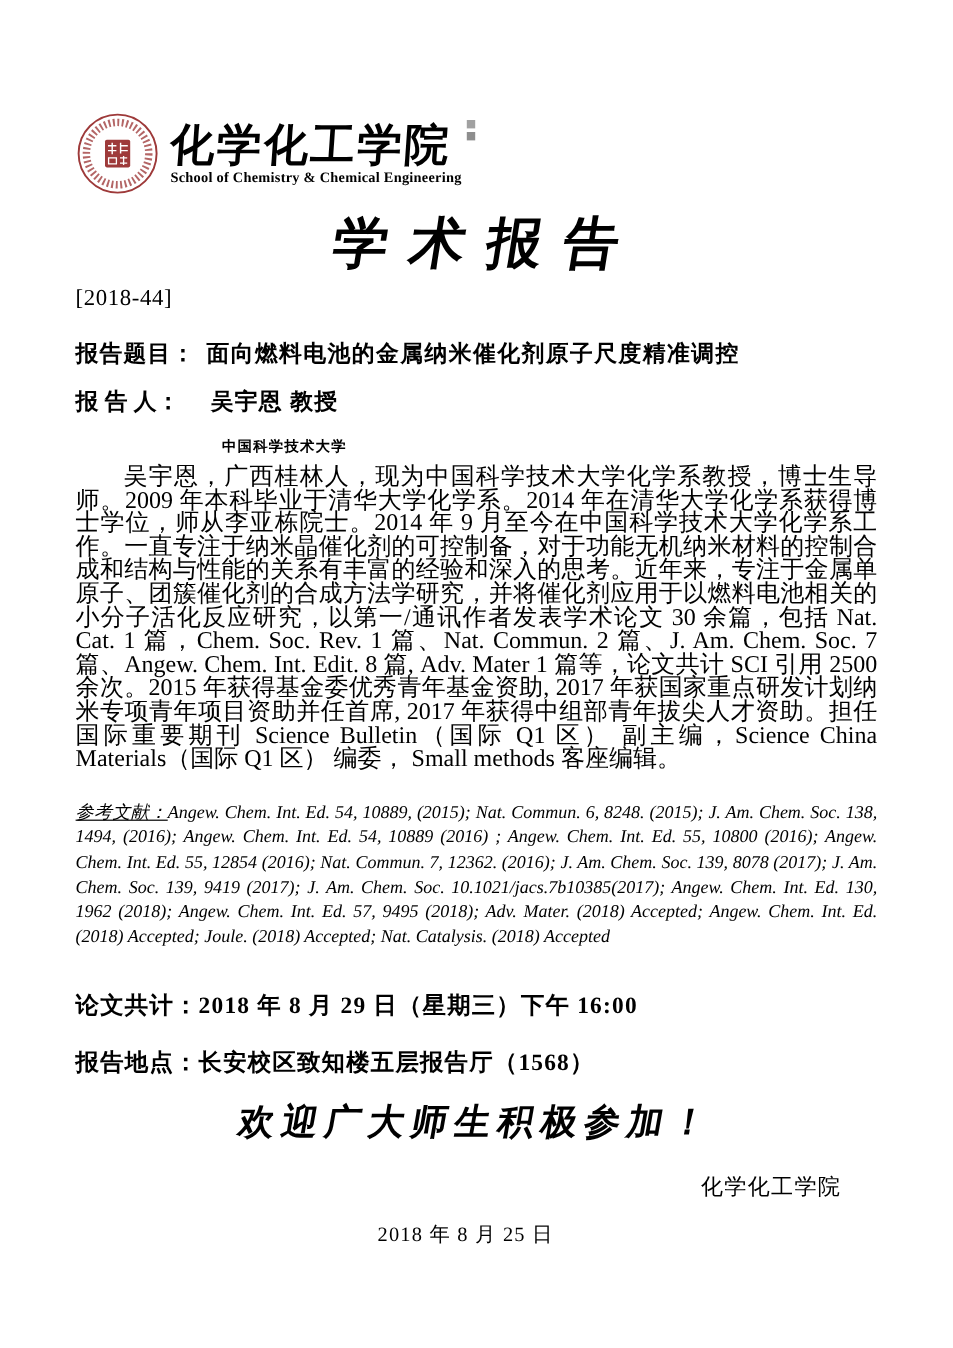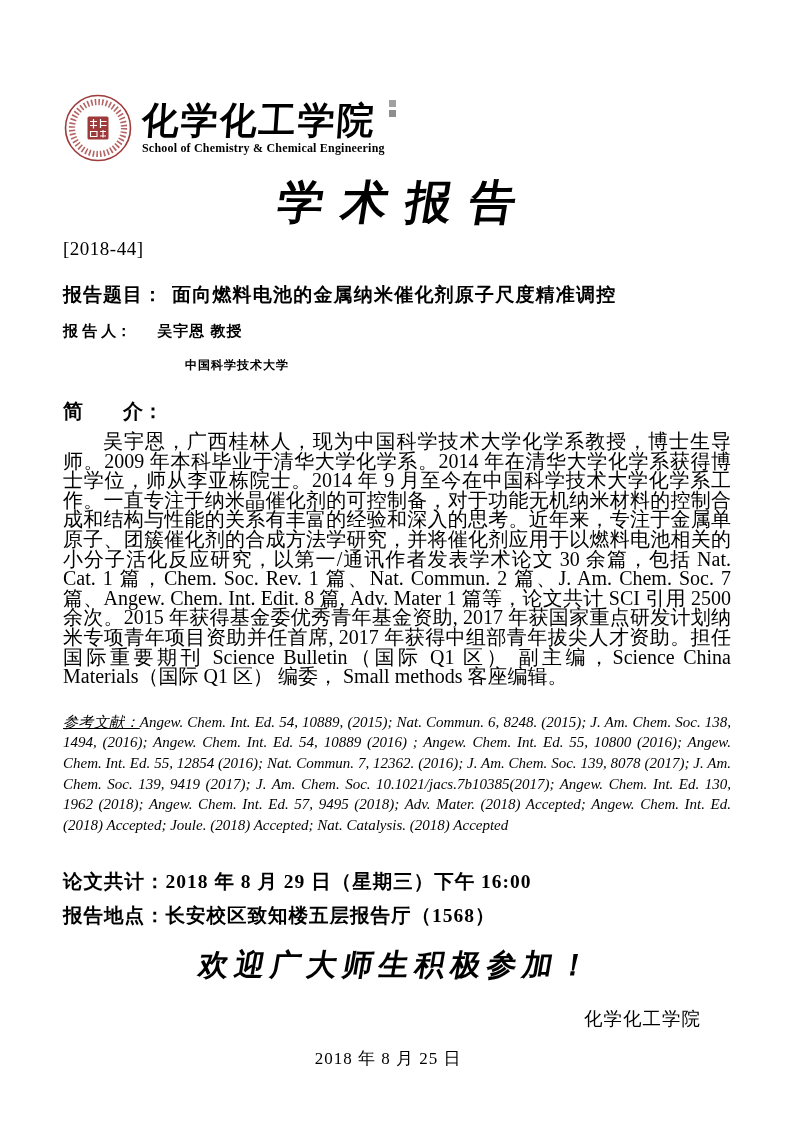--- a/index.html
+++ b/index.html
@@ -51,42 +51,42 @@
   .doc-number {
     text-align: left; font-size: 19px; margin-top: 8px;
     font-family: "Liberation Serif", serif; letter-spacing: 0.5px;
   }
 
   
   .meta { font-family: "Liberation Sans", "DejaVu Sans", sans-serif; font-weight: bold; }
   .row-topic   { margin-top: 22px; font-size: 19px; }
   .row-topic .label { letter-spacing: 1px; margin-right: 9px; }
   .row-topic .value { letter-spacing: 1.2px; }
-  .row-speaker { margin-top: 14px; font-size: 15px; }
+  .row-speaker { margin-top: 14px; font-size: 19px; }
   .row-speaker .value { margin-left: 26px; letter-spacing: 1px; }
   .row-affil   { margin-top: 16px; font-size: 12px; padding-left: 122px; letter-spacing: 1px; }
 
   
   .section-label { margin-top: 24px; font-size: 20px; }
   .bio {
     margin-top: 7px; font-size: 20px; line-height: 19.6px;
     text-align: justify; text-indent: 2em;
   }
 
   
   .refs {
     margin-top: 25px; font-size: 15px; line-height: 20.6px;
     text-align: justify; font-style: italic;
   }
   .refs .ref-label { margin-right: 0; text-decoration: underline; }
 
   
   .row-time  { margin-top: 33px; font-size: 19.5px; font-weight: bold; letter-spacing: 1px;
                font-family: "Liberation Serif", serif; }
-  .row-venue { margin-top: 7px; font-size: 19.5px; font-weight: bold; letter-spacing: 1px;
+  .row-venue { margin-top: 21px; font-size: 19.5px; font-weight: bold; letter-spacing: 1px;
                font-family: "Liberation Serif", serif; }
 
   
   .welcome-wrap { text-align: center; margin-top: 16px; }
   .welcome {
     display: inline-block; font-size: 30px; font-weight: bold;
     letter-spacing: 6px; transform: skewX(-10deg);
     font-family: "DejaVu Serif", "Liberation Serif", serif;
   }
 
@@ -120,21 +120,20 @@
   <div class="doc-number">[2018-44]</div>
 
   <div class="meta row-topic">
     <span class="label">报告题目：</span><span class="value">面向燃料电池的金属纳米催化剂原子尺度精准调控</span>
   </div>
   <div class="meta row-speaker">
     <span class="label">报 告 人：</span><span class="value">吴宇恩 教授</span>
   </div>
   <div class="meta row-affil">中国科学技术大学</div>
 
-  <div class="meta section-label">简　　介：</div>
   <p class="bio">吴宇恩，广西桂林人，现为中国科学技术大学化学系教授，博士生导师。2009 年本科毕业于清华大学化学系。2014 年在清华大学化学系获得博士学位，师从李亚栋院士。2014 年 9 月至今在中国科学技术大学化学系工作。一直专注于纳米晶催化剂的可控制备，对于功能无机纳米材料的控制合成和结构与性能的关系有丰富的经验和深入的思考。近年来，专注于金属单原子、团簇催化剂的合成方法学研究，并将催化剂应用于以燃料电池相关的小分子活化反应研究，以第一/通讯作者发表学术论文 30 余篇，包括 Nat. Cat. 1 篇，Chem. Soc. Rev. 1 篇、Nat. Commun. 2 篇、J. Am. Chem. Soc. 7 篇、Angew. Chem. Int. Edit. 8 篇, Adv. Mater 1 篇等，论文共计 SCI 引用 2500 余次。2015 年获得基金委优秀青年基金资助, 2017 年获国家重点研发计划纳米专项青年项目资助并任首席, 2017 年获得中组部青年拔尖人才资助。担任国际重要期刊 Science Bulletin（国际 Q1 区） 副主编，Science China Materials（国际 Q1 区） 编委， Small methods 客座编辑。</p>
 
   <p class="refs">
     <span class="ref-label">参考文献：</span><span class="ref-text">Angew. Chem. Int. Ed. 54, 10889, (2015); Nat. Commun. 6, 8248. (2015); J. Am. Chem. Soc. 138, 1494, (2016); Angew. Chem. Int. Ed. 54, 10889 (2016) ; Angew. Chem. Int. Ed. 55, 10800 (2016); Angew. Chem. Int. Ed. 55, 12854 (2016); Nat. Commun. 7, 12362. (2016); J. Am. Chem. Soc. 139, 8078 (2017); J. Am. Chem. Soc. 139, 9419 (2017); J. Am. Chem. Soc. 10.1021/jacs.7b10385(2017); Angew. Chem. Int. Ed. 130, 1962 (2018); Angew. Chem. Int. Ed. 57, 9495 (2018); Adv. Mater. (2018) Accepted; Angew. Chem. Int. Ed. (2018) Accepted; Joule. (2018) Accepted; Nat. Catalysis. (2018) Accepted</span>
   </p>
 
   <div class="row-time">
     <span>论文共计：</span><span>2018 年 8 月 29 日（星期三）下午 16:00</span>
   </div>
   <div class="row-venue">

